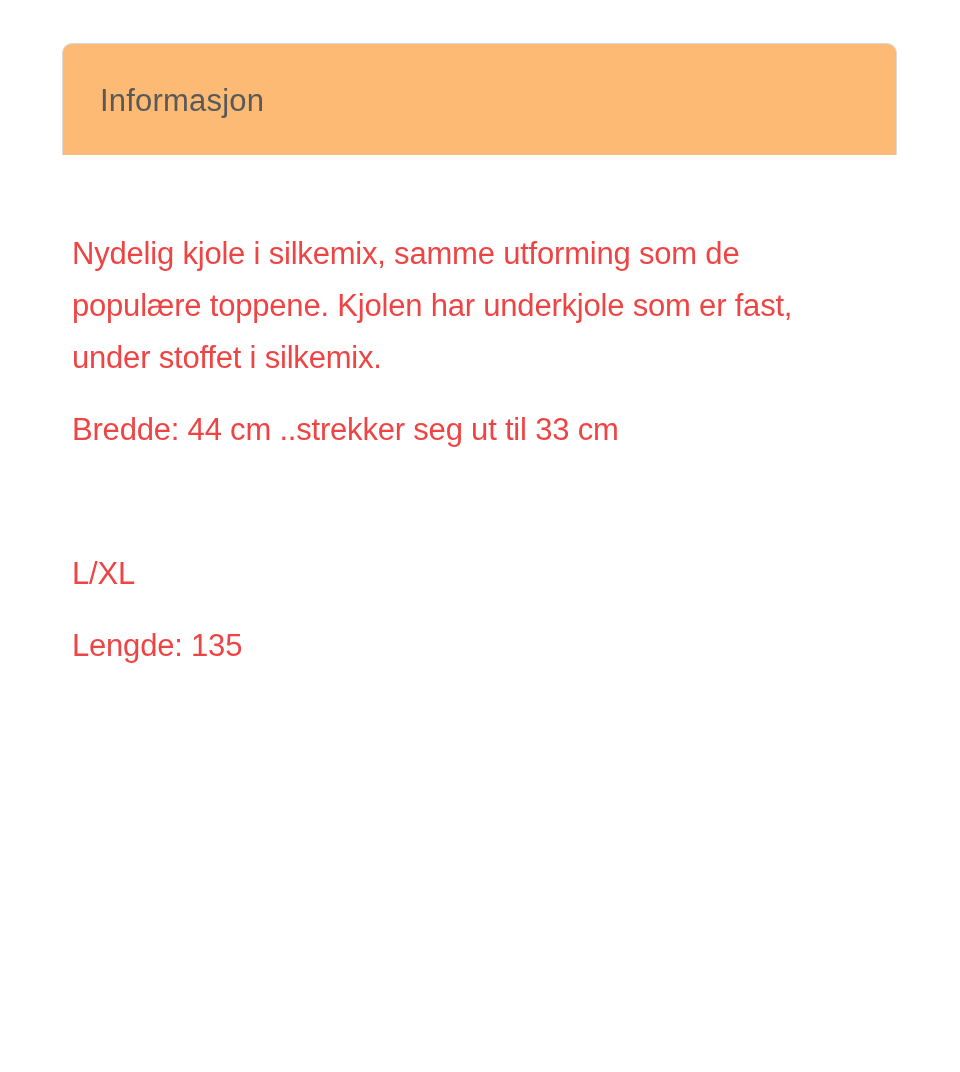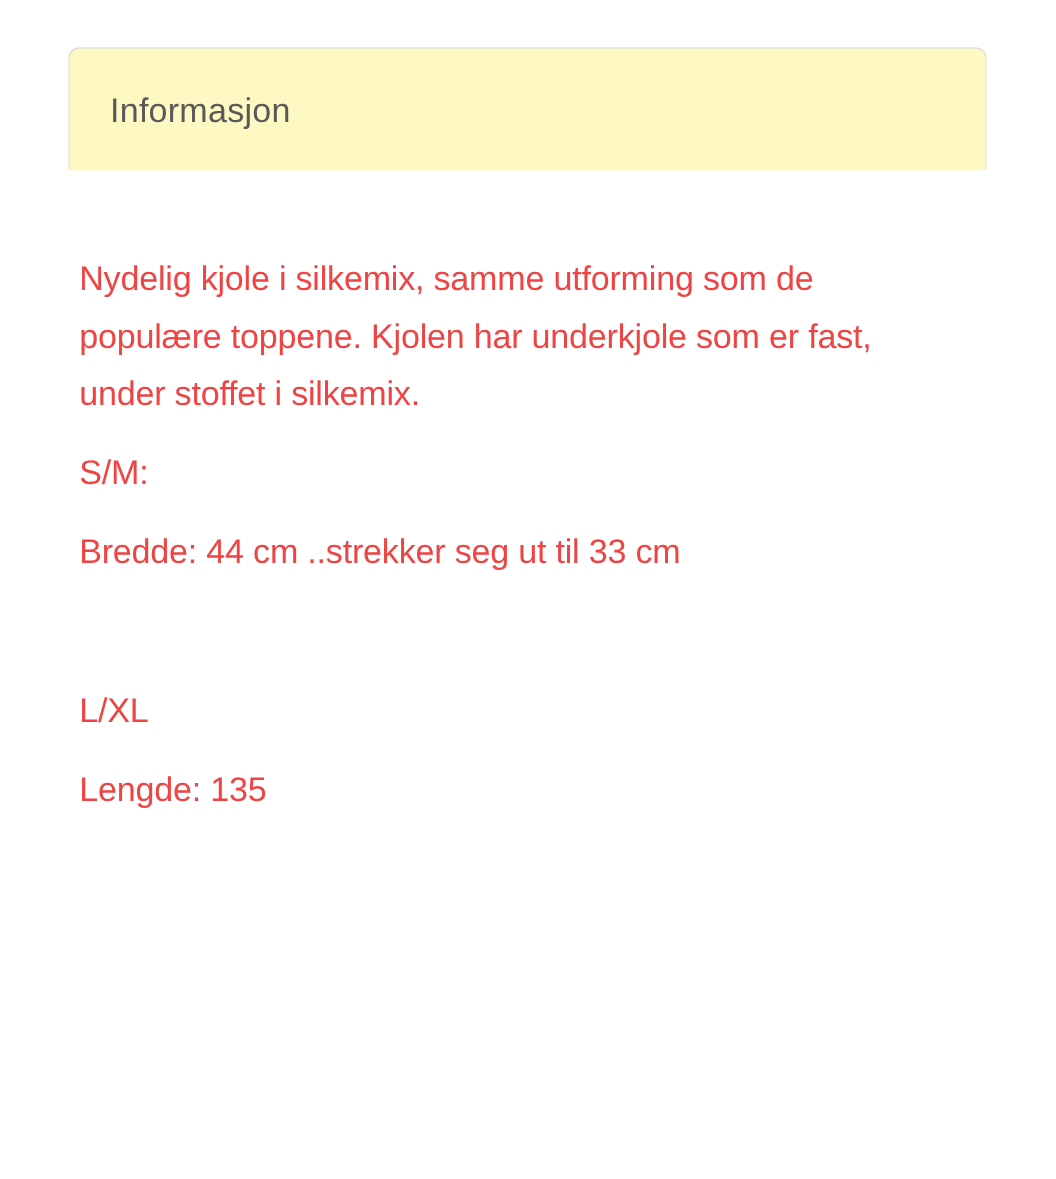--- a/index.html
+++ b/index.html
@@ -19,21 +19,21 @@
   .panel-header {
     position: absolute;
     left: 62px;
     top: 43px;
     width: 835px;
     height: 112px;
     box-sizing: border-box;
     border: 1px solid #d9d9d9;
     border-bottom: none;
     border-radius: 10px 10px 0 0;
-    background: #fef9c3;
+    background: #fdba74;
     cursor: pointer;
     text-align: center;
   }
   .panel-title {
     position: absolute;
     left: 37px;
     top: 37px;
     font-size: 31px;
     line-height: 40px;
     font-weight: 400;
@@ -61,18 +61,17 @@
 <body>
 
 <div class="panel-header">
   <span class="panel-title">Informasjon</span>
 </div>
 
 <main class="content">
   <p class="para">Nydelig kjole i silkemix, samme utforming som de
 populære toppene. Kjolen har underkjole som er fast,
 under stoffet i silkemix.</p>
-  <p class="para">S/M:</p>
   <p class="para">Bredde: 44 cm ..strekker seg ut til 33 cm</p>
   <p class="para"></p>
   <p class="para">L/XL</p>
   <p class="para">Lengde: 135</p>
 </main>
 
 </body></html>

